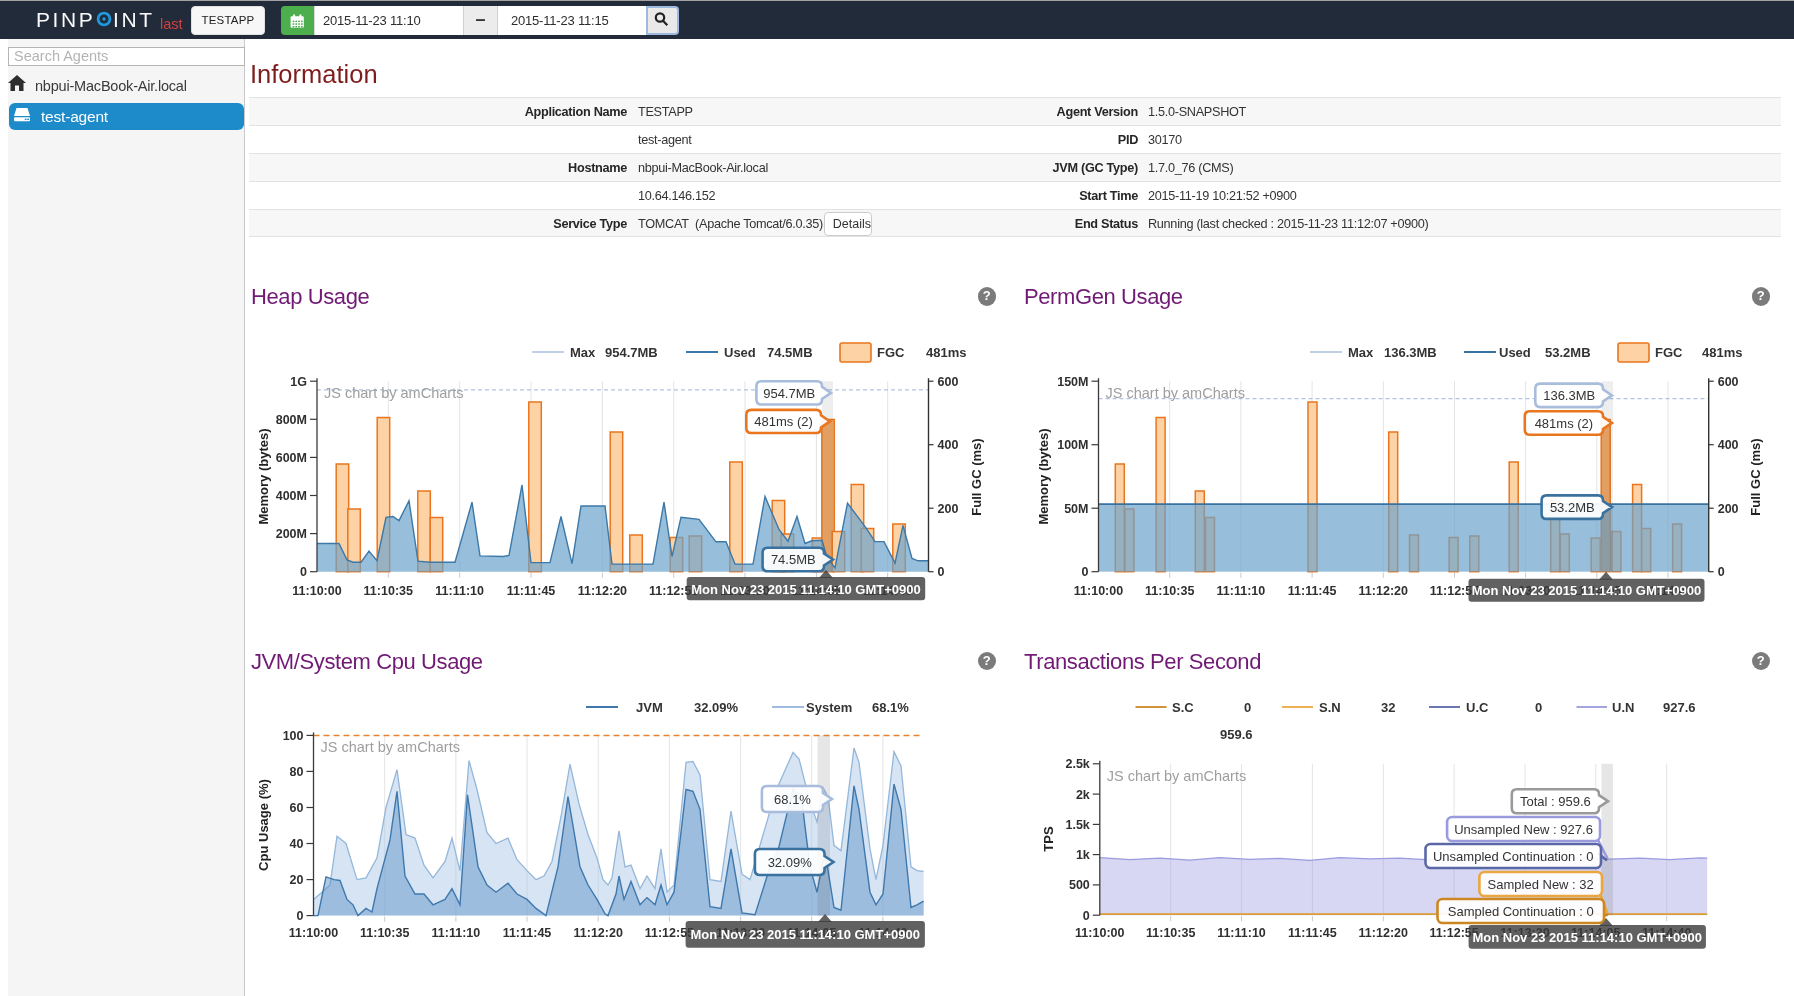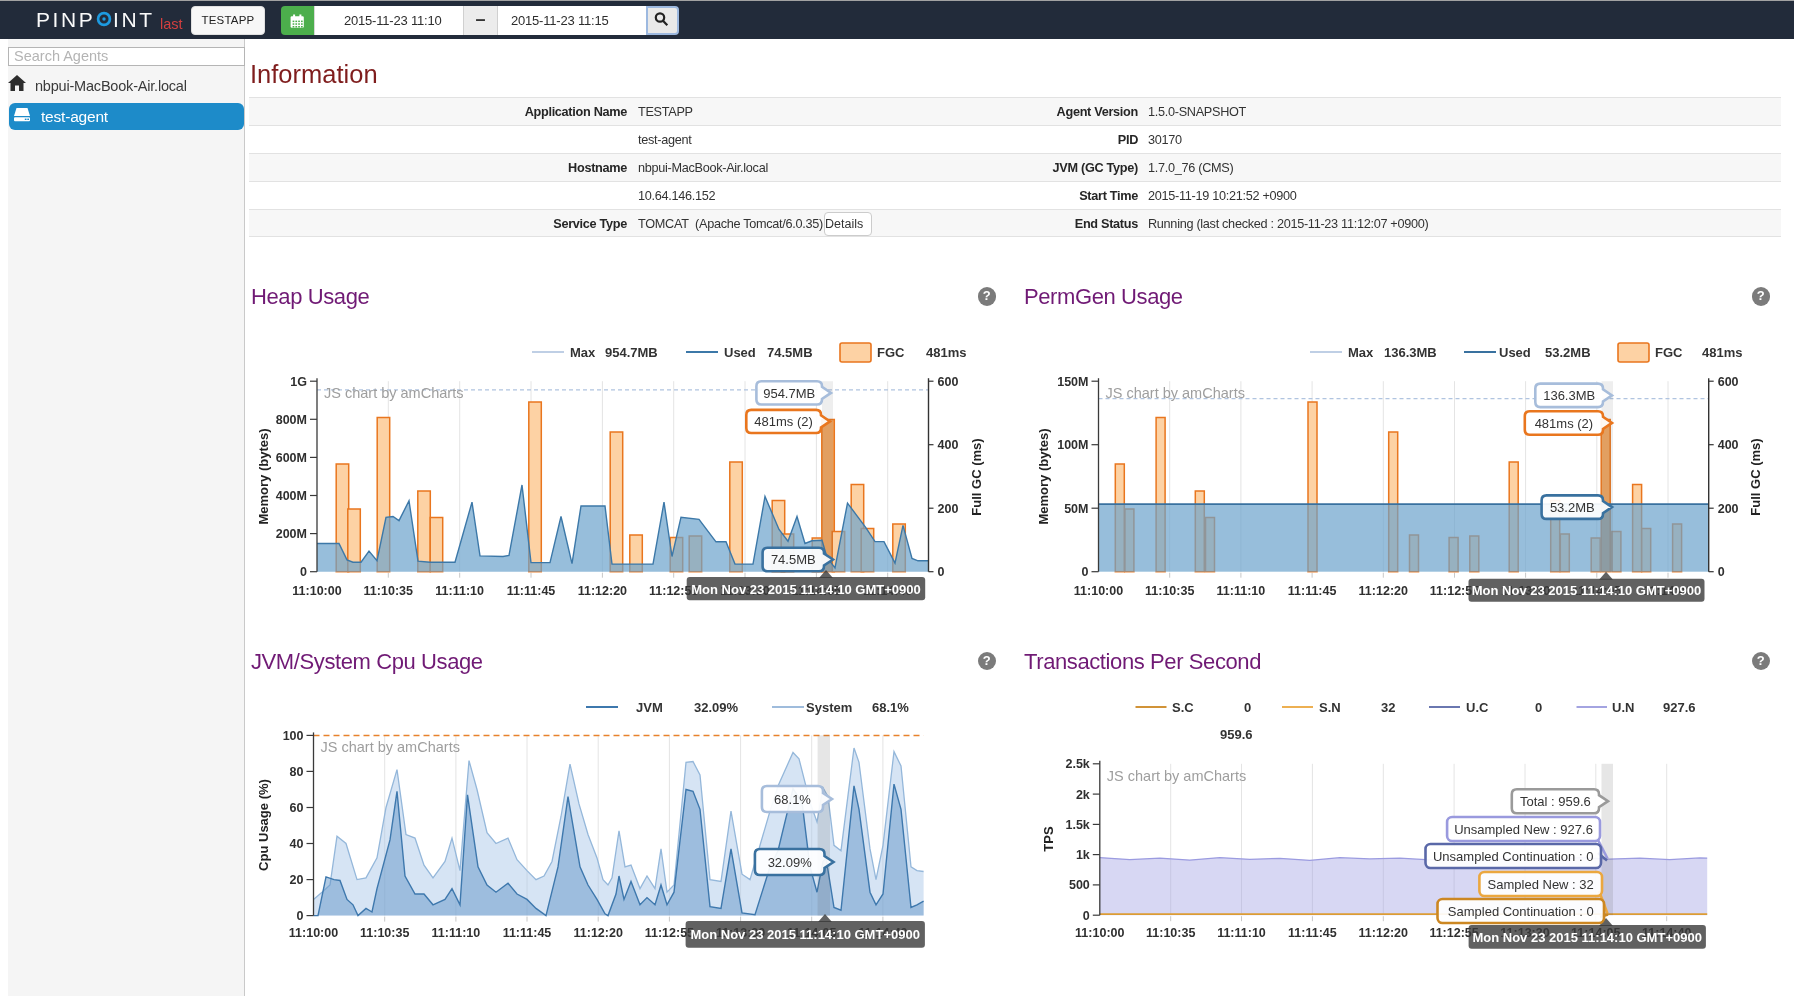--- a/index.html
+++ b/index.html
@@ -6,21 +6,21 @@
 #page{position:relative;width:1794px;height:996px}
 .abs{position:absolute}
 #topline{position:absolute;left:0;top:0;width:1794px;height:1px;background:#a2a2a2}
 #navbar{position:absolute;left:0;top:1px;width:1794px;height:38px;background:#222b3a}
 .logot{position:absolute;top:8px;font-size:21px;letter-spacing:2.6px;color:#fafafa}
 #beta{position:absolute;left:160px;top:16px;font-size:14.5px;color:#d43f3f}
 #appbtn{position:absolute;left:191px;top:6px;width:74px;height:29px;background:#f7f7f7;border:1px solid #e0e0e0;border-radius:4px;color:#222;font-size:11.5px;text-align:center;line-height:27px;letter-spacing:0.2px}
 #dategrp{position:absolute;left:281px;top:6px;height:29px}
 .dseg{position:absolute;top:0;height:29px}
 #calbtn{left:0;width:33px;background:#4cae4c;border-radius:4px 0 0 4px}
-#date1{left:33px;width:149px;background:#fff;border-left:1px solid #d8d8d8;color:#2d2d2d;font-size:13px;letter-spacing:-0.2px;line-height:29px;padding-left:29px}
+#date1{left:33px;width:149px;background:#fff;border-left:1px solid #d8d8d8;color:#2d2d2d;font-size:13px;letter-spacing:-0.2px;line-height:29px;padding-left:8px}
 #dsep{left:182px;width:35px;background:#ececec;border-left:1px solid #d0d0d0;border-right:1px solid #d0d0d0;color:#333;text-align:center;line-height:26px;font-size:18px;font-weight:bold}
 #date2{left:217px;width:148px;background:#fff;color:#2d2d2d;font-size:13px;letter-spacing:-0.2px;line-height:29px;padding-left:13px}
 #searchbtn{left:365px;width:33px;background:#e9e9e9;border:2px solid #9db9e0;border-radius:0 4px 4px 0}
 #sidebar{position:absolute;left:8px;top:39px;width:237px;height:957px;background:#f5f5f5;border-right:1px solid #c9c9c9}
 #agentsearch{position:absolute;left:0px;top:8px;width:237px;height:19px;background:#fff;border:1px solid #b5b5b5;color:#b4b4b4;font-size:14.5px;line-height:17px;padding-left:5px}
 .agitem{position:absolute;left:0;width:237px;height:24px;font-size:14.5px;letter-spacing:-0.2px;color:#3a3a3a}
 #ag1{top:35px}
 #ag2{top:64px;left:1px;width:235px;height:27px;background:#1d8bc9;border-radius:6px;color:#fff}
 #infoh{position:absolute;left:250px;top:60px;font-size:25.5px;color:#7f1d1d}
 .trow{position:absolute;left:249px;width:1532px;height:28px;border-top:1px solid #e2e2e2}
@@ -30,21 +30,21 @@
 .ctitle{position:absolute;font-size:22px;letter-spacing:-0.4px;color:#701a75}
 .help{position:absolute;width:18.5px;height:18.5px;border-radius:50%;background:#7b7b7b;color:#fff;font-size:13px;font-weight:bold;text-align:center;line-height:18.5px}
 .chart{position:absolute}
 text{font-family:"Liberation Sans",sans-serif}
 .ax{font-size:12.5px;font-weight:bold;fill:#2f2f2f}
 .axt{font-size:13px;font-weight:bold;fill:#222}
 .lg{font-size:13px;font-weight:bold;fill:#333}
 .wm{font-size:14.5px;fill:#9e9e9e}
 .bl{fill:#333}
 .tt{font-size:13px;font-weight:bold;fill:#fff}
-.btn-details{position:absolute;border:1px solid #ccc;border-radius:4px;background:#fff;font-size:12.5px;color:#333;text-align:left}
+.btn-details{position:absolute;border:1px solid #ccc;border-radius:4px;background:#fff;font-size:12.5px;color:#333;text-align:right}
 </style></head>
 <body>
 <div id="page">
 <div id="navbar"></div>
 <div id="topline"></div>
 <div class="logot" style="left:36px">PINP</div>
 <div class="logot" style="left:113px">INT</div>
 <div id="beta">last</div>
 <div id="appbtn">TESTAPP</div>
 <div id="dategrp">

